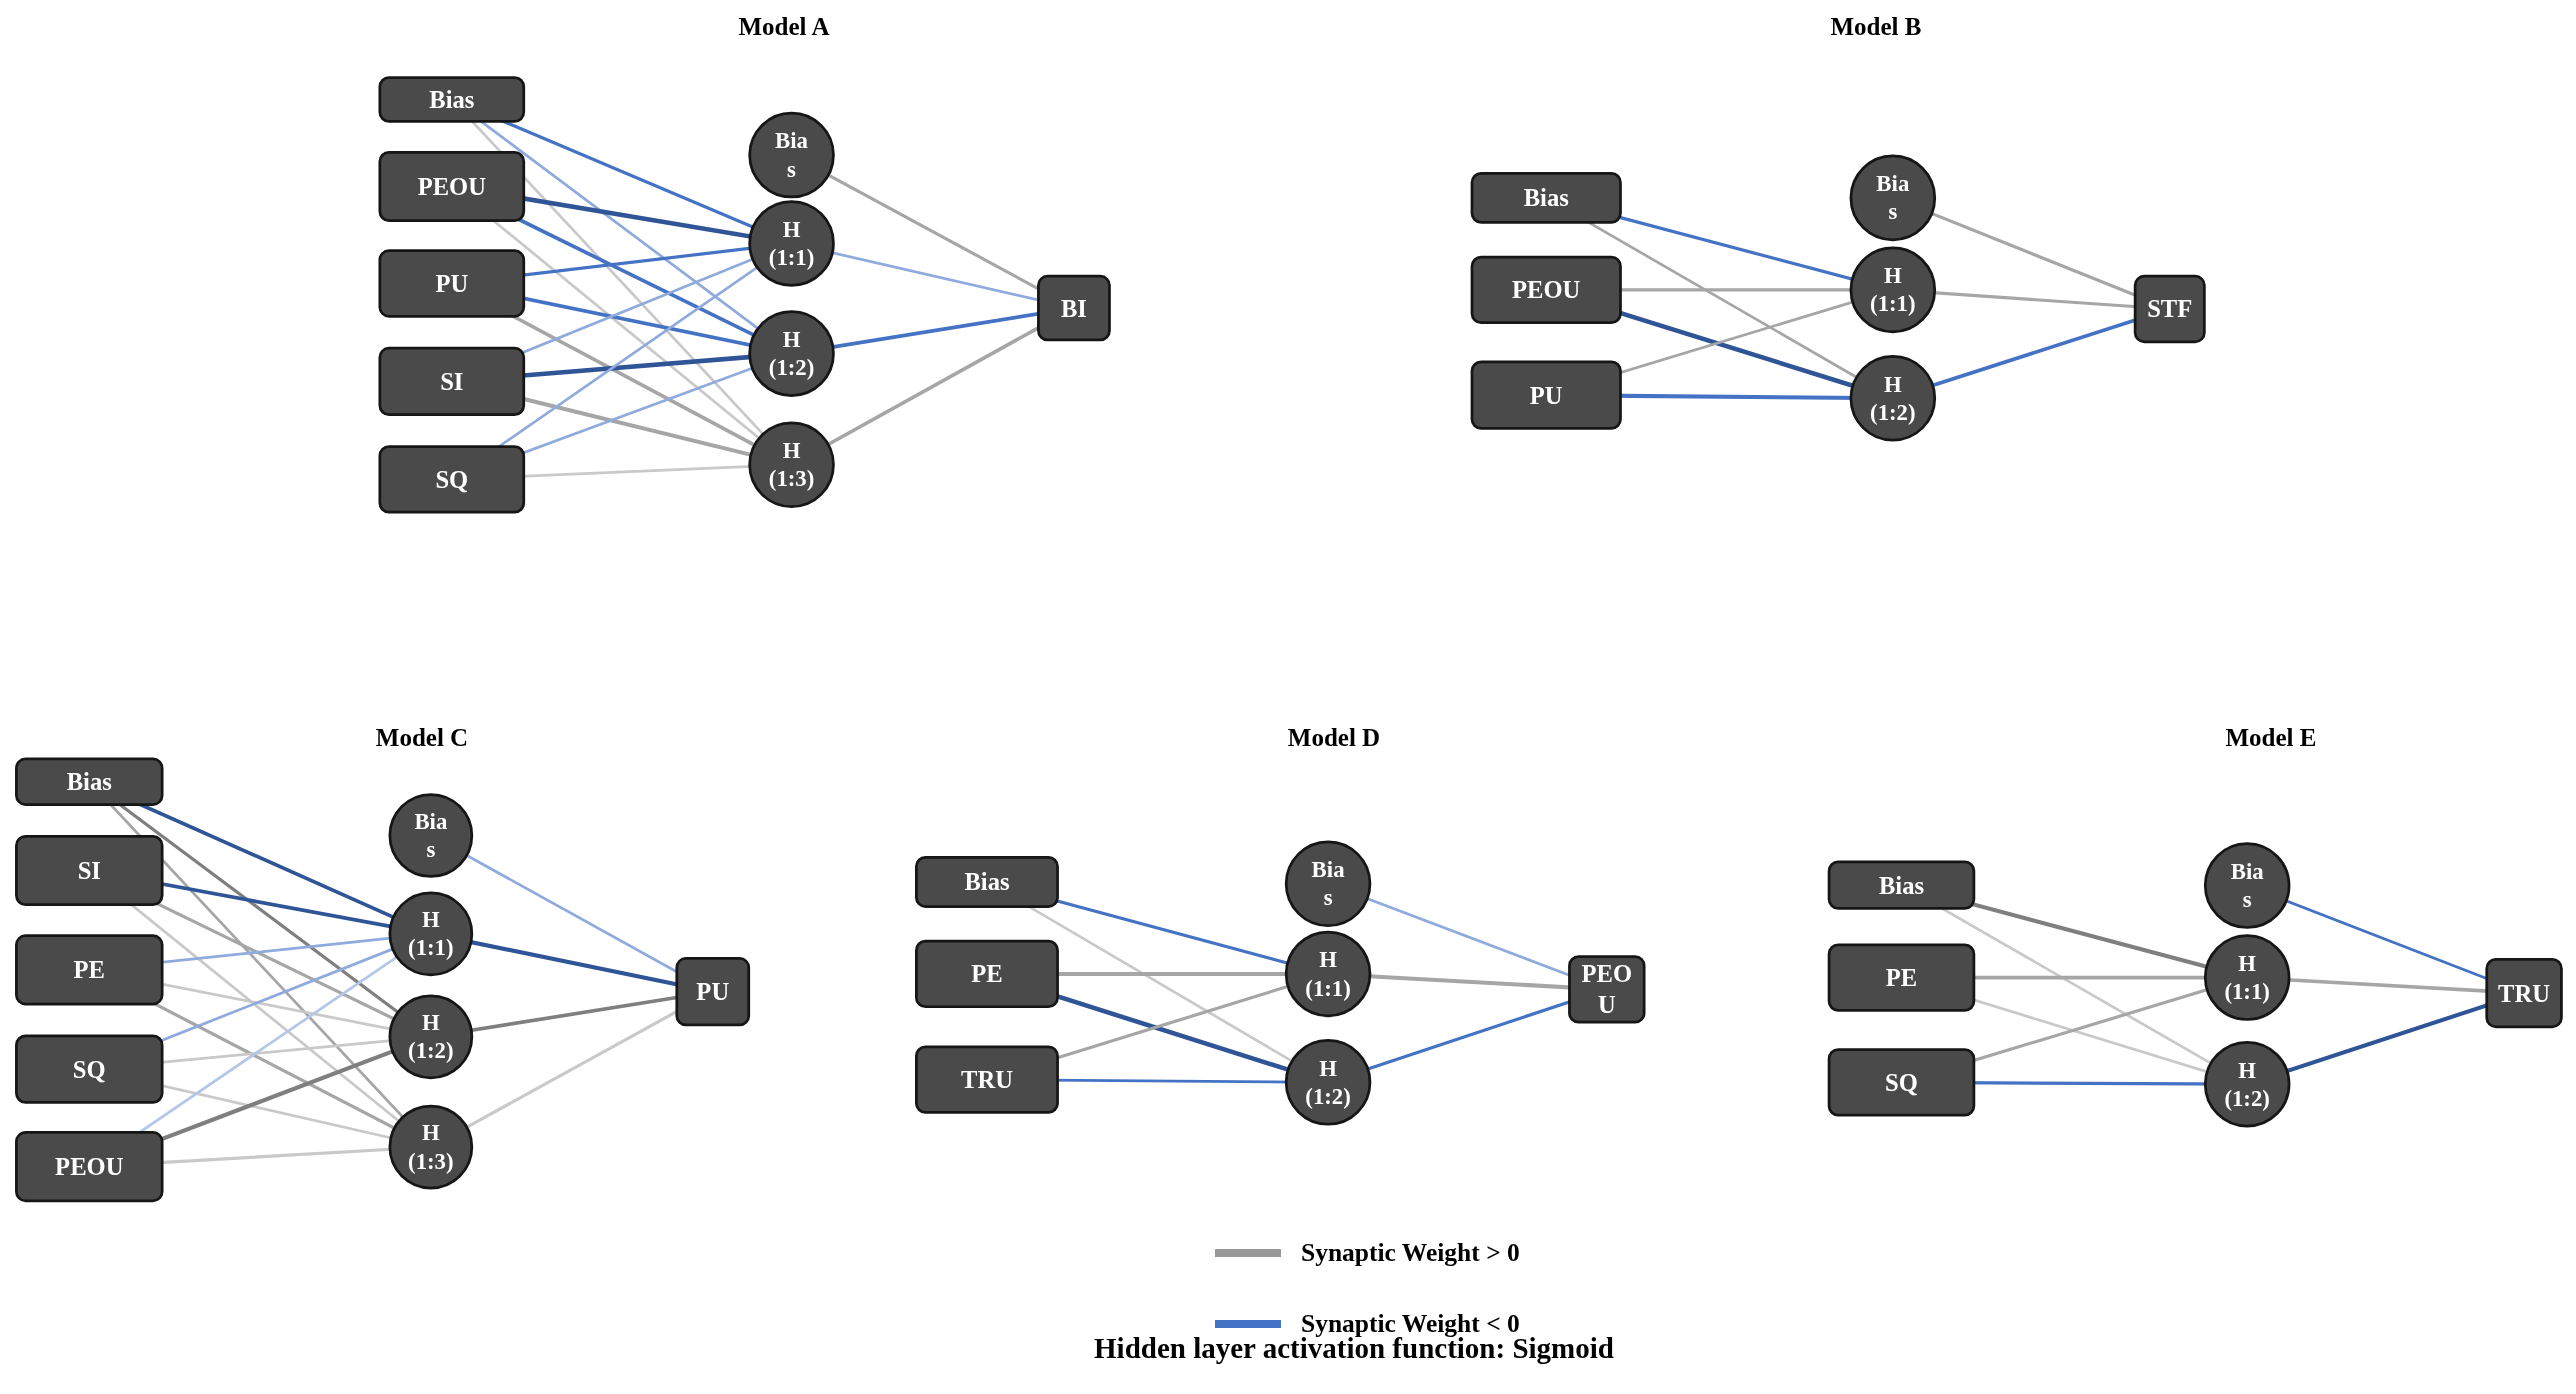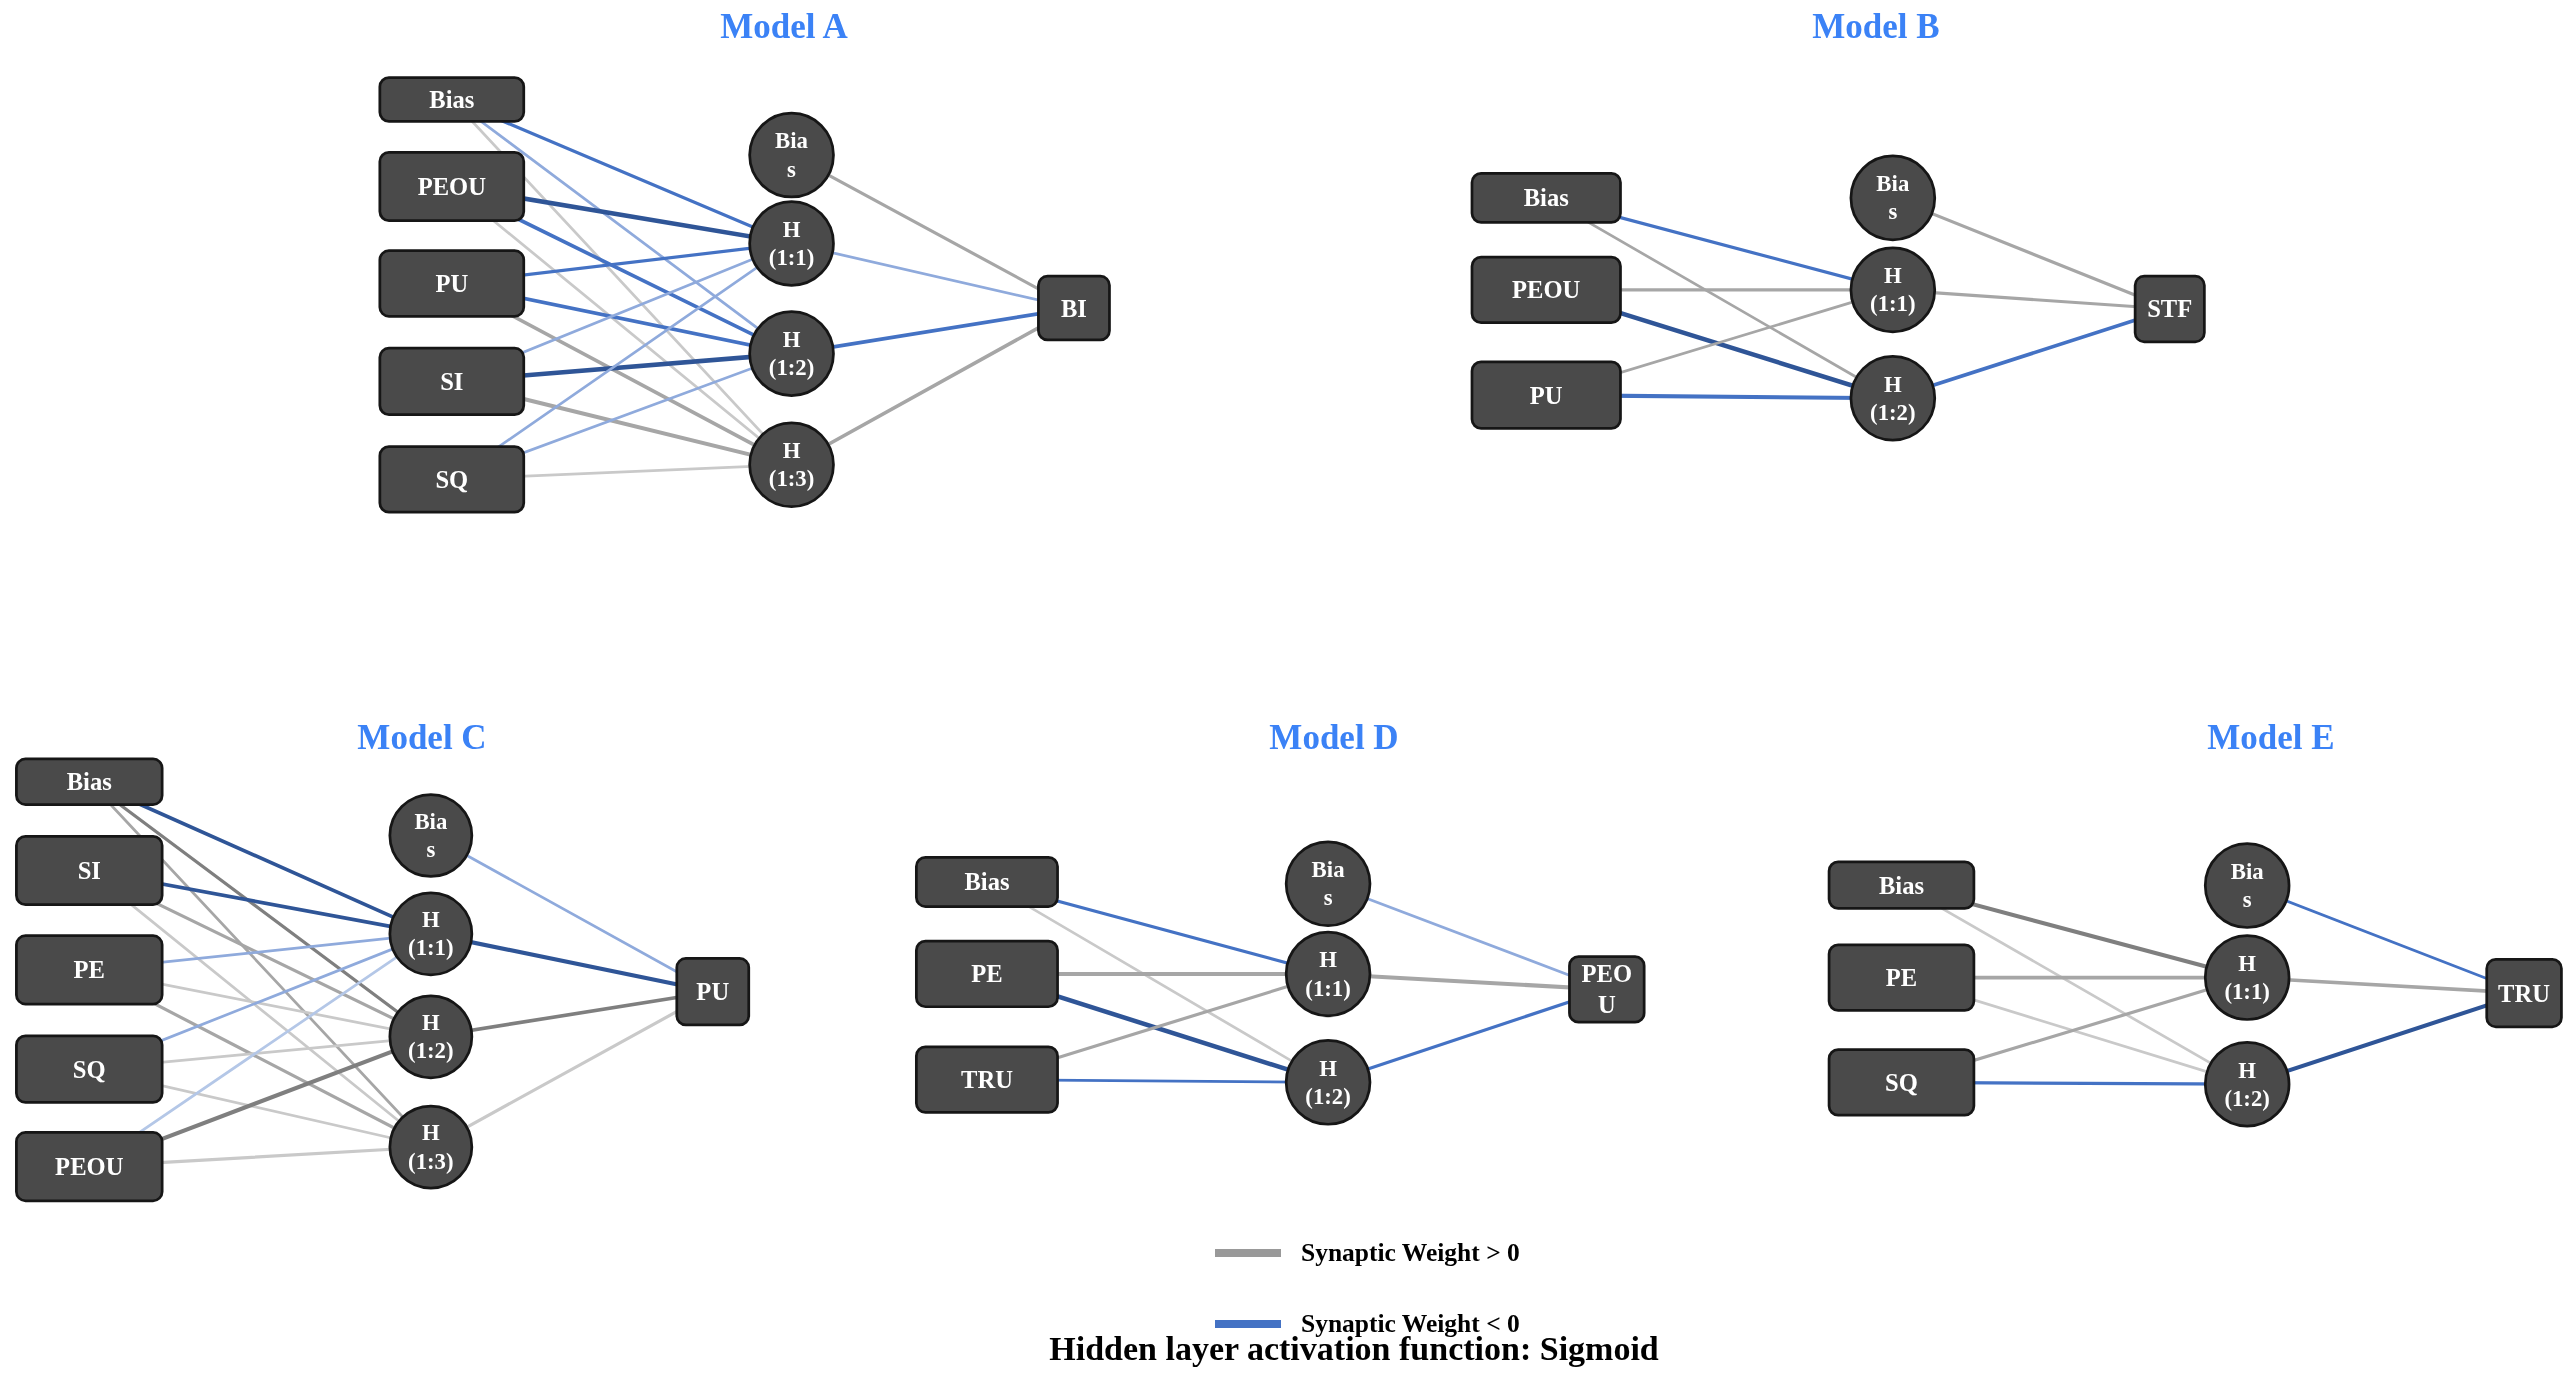--- a/index.html
+++ b/index.html
@@ -1,32 +1,32 @@
 <!DOCTYPE html>
 <html style="font-size:14.6px"><head>
 <meta charset="utf-8">
 <style>
   html,body{margin:0;padding:0;background:#ffffff;}
   #canvas{position:relative;width:2576px;height:1395px;background:#ffffff;overflow:hidden;
           font-family:"Liberation Serif","DejaVu Serif",serif;}
   #net-svg{position:absolute;left:0;top:0;}
-  .model-title{position:absolute;transform:translate(-50%,-50%);font-size:35px;font-weight:bold;
-               color:#3b82f6;white-space:nowrap;}
+  .model-title{position:absolute;transform:translate(-50%,-50%);font-size:25px;font-weight:bold;
+               color:#000000;white-space:nowrap;}
   #title-a{left:784px;top:27px;}
   #title-b{left:1876px;top:27px;}
   #title-c{left:422px;top:738px;}
   #title-d{left:1334px;top:738px;}
   #title-e{left:2271px;top:738px;}
   .legend-item{position:absolute;display:flex;align-items:center;gap:20px;height:25.5px;}
   #leg-pos{left:1215px;top:1240px;}
   #leg-neg{left:1215px;top:1293px;margin-top:18px;}
   .swatch{width:66px;height:8.2px;background:#999;}
   .legend-label{font-size:25.5px;font-weight:bold;color:#000;white-space:nowrap;}
   #notes{position:absolute;left:1029px;top:1334px;width:650px;text-align:center;}
-  .note-line{font-size:34px;font-weight:bold;color:#000;line-height:29px;white-space:nowrap;}
+  .note-line{font-size:29px;font-weight:bold;color:#000;line-height:29px;white-space:nowrap;}
 </style>
 </head>
 <body>
 
 <div id="canvas">
 
   <svg id="net-svg" width="2576" height="1395" viewBox="0 0 2828 1531">
       <g>
         <line x1="496" y1="109" x2="869" y2="267" stroke="#4472C4" stroke-width="3.5" stroke-linecap="round"></line>
         <line x1="496" y1="109" x2="869" y2="388" stroke="#8FAADC" stroke-width="3" stroke-linecap="round"></line>

